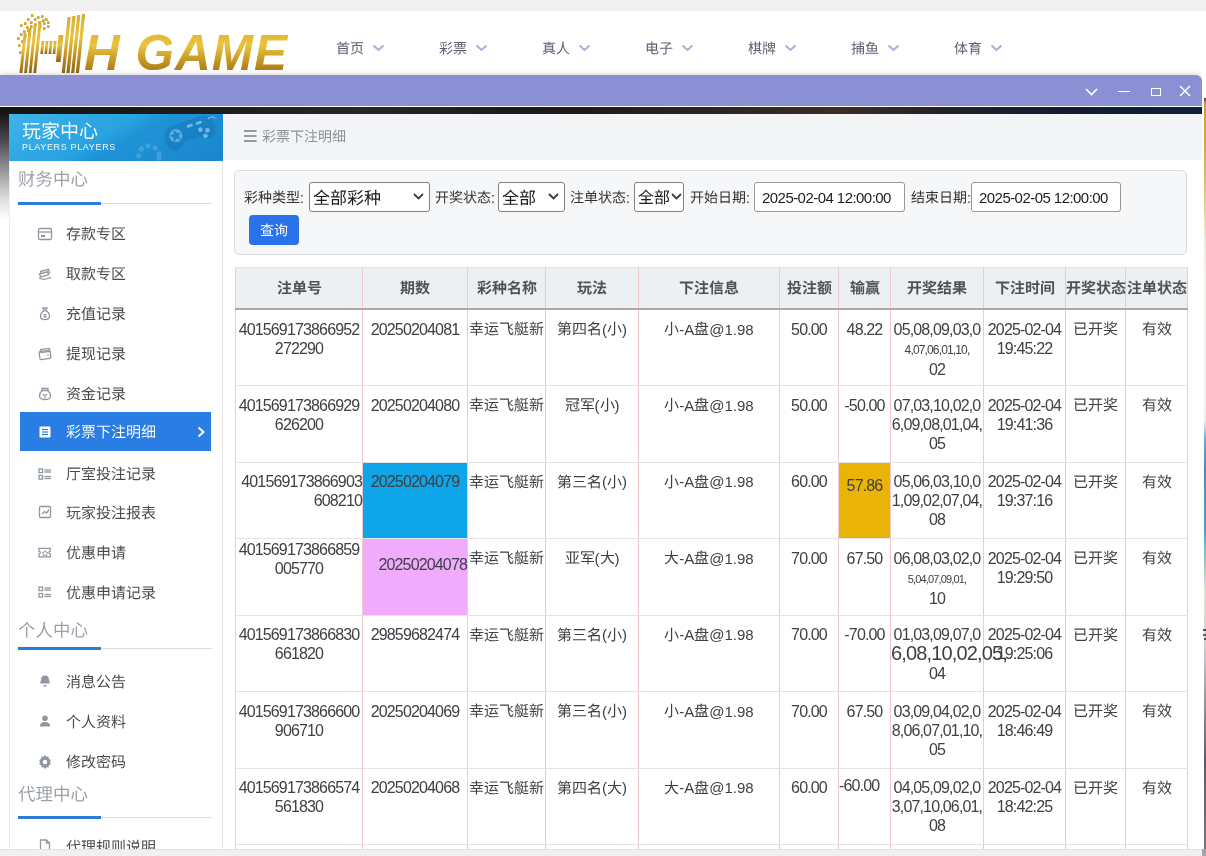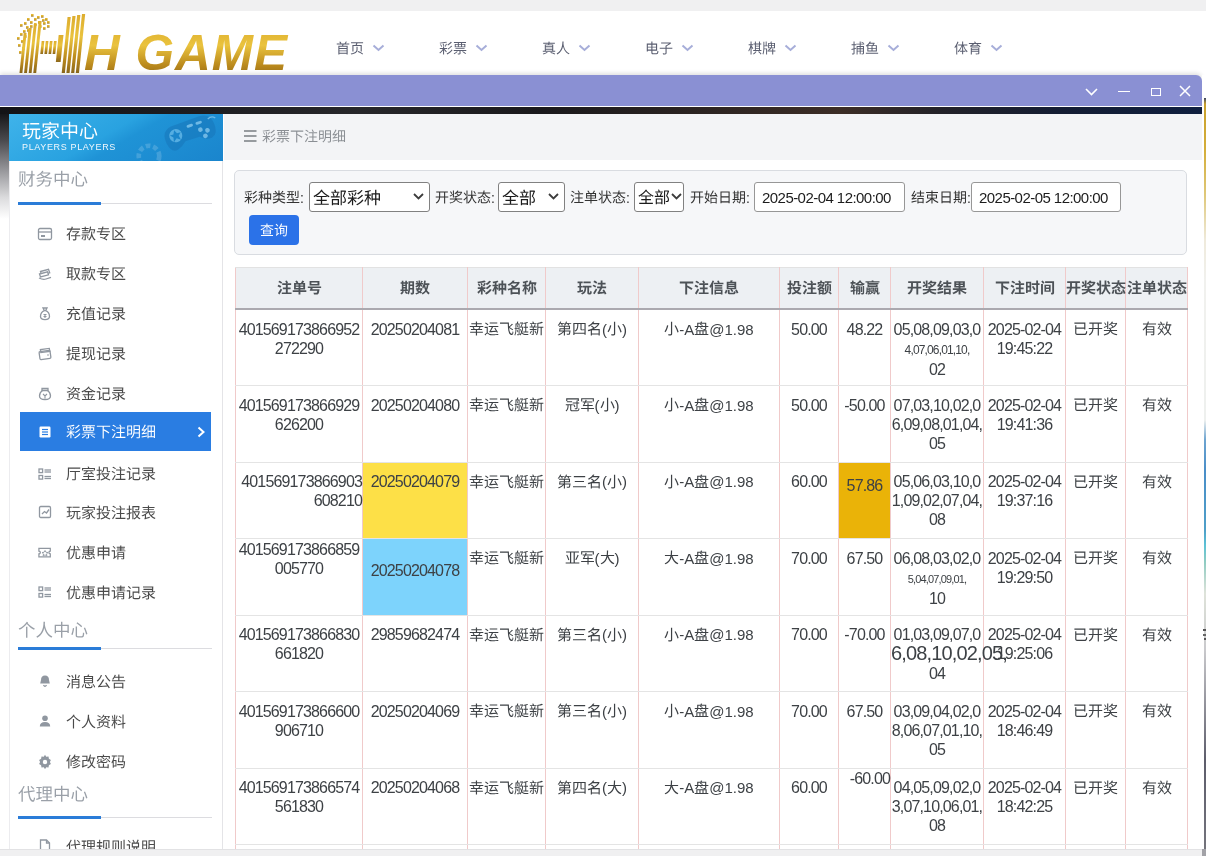--- a/index.html
+++ b/index.html
@@ -695,21 +695,21 @@
               <use href="#r24320" x="1000"></use>
               <use href="#r22870" x="2000"></use>
             </svg></td>
           <td style="border:1px solid #f0caca;border-top:none;border-bottom:1px solid #e4e4e4;text-align:center;vertical-align:top;padding-top:9.5px;background:#fff"><svg width="30" height="15" viewBox="0 -880 2000 1000" style="fill:#3d4145;vertical-align:-1.80px;">
               <use href="#r26377" x="0"></use>
               <use href="#r25928" x="1000"></use>
             </svg></td>
         </tr>
         <tr style="height:76.5px">
           <td style="border:1px solid #f0caca;border-top:none;border-bottom:1px solid #e4e4e4;text-align:right;vertical-align:top;padding-top:9.5px;background:#fff"><span style="font-size:16px;letter-spacing:-0.85px">401569173866903</span><br><span style="font-size:16px;letter-spacing:-0.85px">608210</span></td>
-          <td style="border:1px solid #f0caca;border-top:none;border-bottom:1px solid #e4e4e4;text-align:center;vertical-align:top;padding-top:9.5px;background:#fde047"><span style="font-size:16px;letter-spacing:-0.85px">20250204079</span></td>
+          <td style="border:1px solid #f0caca;border-top:none;border-bottom:1px solid #e4e4e4;text-align:center;vertical-align:top;padding-top:9.5px;background:#0ea5e9"><span style="font-size:16px;letter-spacing:-0.85px">20250204079</span></td>
           <td style="border:1px solid #f0caca;border-top:none;border-bottom:1px solid #e4e4e4;text-align:center;vertical-align:top;padding-top:9.5px;background:#fff"><svg width="75" height="15" viewBox="0 -880 5000 1000" style="fill:#3d4145;vertical-align:-1.80px;">
               <use href="#r24184" x="0"></use>
               <use href="#r36816" x="1000"></use>
               <use href="#r39134" x="2000"></use>
               <use href="#r33351" x="3000"></use>
               <use href="#r26032" x="4000"></use>
             </svg></td>
           <td style="border:1px solid #f0caca;border-top:none;border-bottom:1px solid #e4e4e4;text-align:center;vertical-align:top;padding-top:9.5px;background:#fff"><svg width="45" height="15" viewBox="0 -880 3000 1000" style="fill:#3d4145;vertical-align:-1.80px;">
               <use href="#r31532" x="0"></use>
               <use href="#r19977" x="1000"></use>
@@ -731,21 +731,21 @@
               <use href="#r24320" x="1000"></use>
               <use href="#r22870" x="2000"></use>
             </svg></td>
           <td style="border:1px solid #f0caca;border-top:none;border-bottom:1px solid #e4e4e4;text-align:center;vertical-align:top;padding-top:9.5px;background:#fff"><svg width="30" height="15" viewBox="0 -880 2000 1000" style="fill:#3d4145;vertical-align:-1.80px;">
               <use href="#r26377" x="0"></use>
               <use href="#r25928" x="1000"></use>
             </svg></td>
         </tr>
         <tr style="height:76.5px">
           <td style="border:1px solid #f0caca;border-top:none;border-bottom:1px solid #e4e4e4;text-align:center;vertical-align:top;padding-top:1px;background:#fff"><span style="font-size:16px;letter-spacing:-0.85px">401569173866859</span><br><span style="font-size:16px;letter-spacing:-0.85px">005770</span></td>
-          <td style="border:1px solid #f0caca;border-top:none;border-bottom:1px solid #e4e4e4;text-align:center;vertical-align:top;padding-top:22px;background:#7dd3fc"><span style="font-size:16px;letter-spacing:-0.85px">20250204078</span></td>
+          <td style="border:1px solid #f0caca;border-top:none;border-bottom:1px solid #e4e4e4;text-align:right;vertical-align:top;padding-top:16px;background:#f0abfc"><span style="font-size:16px;letter-spacing:-0.85px">20250204078</span></td>
           <td style="border:1px solid #f0caca;border-top:none;border-bottom:1px solid #e4e4e4;text-align:center;vertical-align:top;padding-top:9.5px;background:#fff"><svg width="75" height="15" viewBox="0 -880 5000 1000" style="fill:#3d4145;vertical-align:-1.80px;">
               <use href="#r24184" x="0"></use>
               <use href="#r36816" x="1000"></use>
               <use href="#r39134" x="2000"></use>
               <use href="#r33351" x="3000"></use>
               <use href="#r26032" x="4000"></use>
             </svg></td>
           <td style="border:1px solid #f0caca;border-top:none;border-bottom:1px solid #e4e4e4;text-align:center;vertical-align:top;padding-top:9.5px;background:#fff"><svg width="30" height="15" viewBox="0 -880 2000 1000" style="fill:#3d4145;vertical-align:-1.80px;">
               <use href="#r20122" x="0"></use>
               <use href="#r20891" x="1000"></use>
@@ -859,21 +859,21 @@
               <use href="#r21517" x="2000"></use>
             </svg><span style="">(</span><svg width="15" height="15" viewBox="0 -880 1000 1000" style="fill:#3d4145;vertical-align:-1.80px;">
               <use href="#r22823" x="0"></use>
             </svg><span style="">)</span></td>
           <td style="border:1px solid #f0caca;border-top:none;border-bottom:1px solid #e4e4e4;text-align:center;vertical-align:top;padding-top:9.5px;background:#fff"><svg width="15" height="15" viewBox="0 -880 1000 1000" style="fill:#3d4145;vertical-align:-1.80px;">
               <use href="#r22823" x="0"></use>
             </svg><span style="">-A</span><svg width="15" height="15" viewBox="0 -880 1000 1000" style="fill:#3d4145;vertical-align:-1.80px;">
               <use href="#r30424" x="0"></use>
             </svg><span style="">@1.98</span></td>
           <td style="border:1px solid #f0caca;border-top:none;border-bottom:1px solid #e4e4e4;text-align:center;vertical-align:top;padding-top:9.5px;background:#fff"><span style="font-size:16px;letter-spacing:-0.85px">60.00</span></td>
-          <td style="border:1px solid #f0caca;border-top:none;border-bottom:1px solid #e4e4e4;text-align:right;vertical-align:top;padding-top:0;background:#fff"><span style="font-size:16px;letter-spacing:-0.85px">-60.00</span></td>
+          <td style="border:1px solid #f0caca;border-top:none;border-bottom:1px solid #e4e4e4;text-align:left;vertical-align:top;padding-top:7px;background:#fff"><span style="font-size:16px;letter-spacing:-0.85px">-60.00</span></td>
           <td style="border:1px solid #f0caca;border-top:none;border-bottom:1px solid #e4e4e4;text-align:center;vertical-align:top;padding-top:9.5px;background:#fff"><span style="font-size:16px;letter-spacing:-0.85px">04,05,09,02,0</span><br><span style="font-size:16px;letter-spacing:-0.85px">3,07,10,06,01,</span><br><span style="font-size:16px;letter-spacing:-0.85px">08</span></td>
           <td style="border:1px solid #f0caca;border-top:none;border-bottom:1px solid #e4e4e4;text-align:center;vertical-align:top;padding-top:9.5px;background:#fff"><span style="font-size:16px;letter-spacing:-0.85px">2025-02-04</span><br><span style="font-size:16px;letter-spacing:-0.85px">18:42:25</span></td>
           <td style="border:1px solid #f0caca;border-top:none;border-bottom:1px solid #e4e4e4;text-align:center;vertical-align:top;padding-top:9.5px;background:#fff"><svg width="45" height="15" viewBox="0 -880 3000 1000" style="fill:#3d4145;vertical-align:-1.80px;">
               <use href="#r24050" x="0"></use>
               <use href="#r24320" x="1000"></use>
               <use href="#r22870" x="2000"></use>
             </svg></td>
           <td style="border:1px solid #f0caca;border-top:none;border-bottom:1px solid #e4e4e4;text-align:center;vertical-align:top;padding-top:9.5px;background:#fff"><svg width="30" height="15" viewBox="0 -880 2000 1000" style="fill:#3d4145;vertical-align:-1.80px;">
               <use href="#r26377" x="0"></use>
               <use href="#r25928" x="1000"></use>

